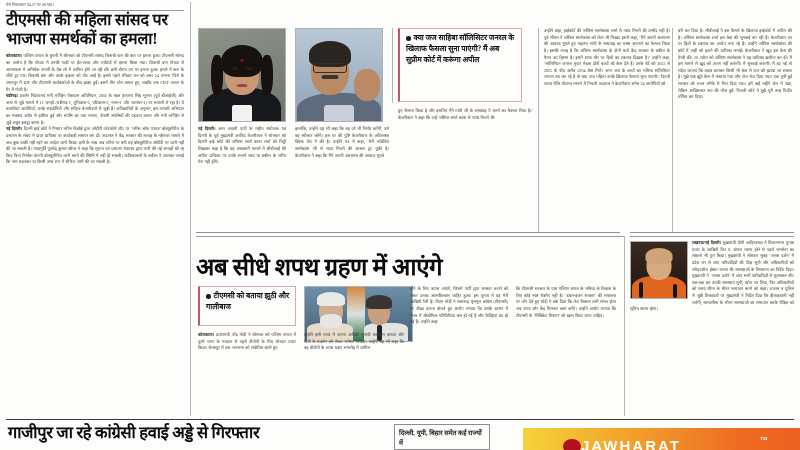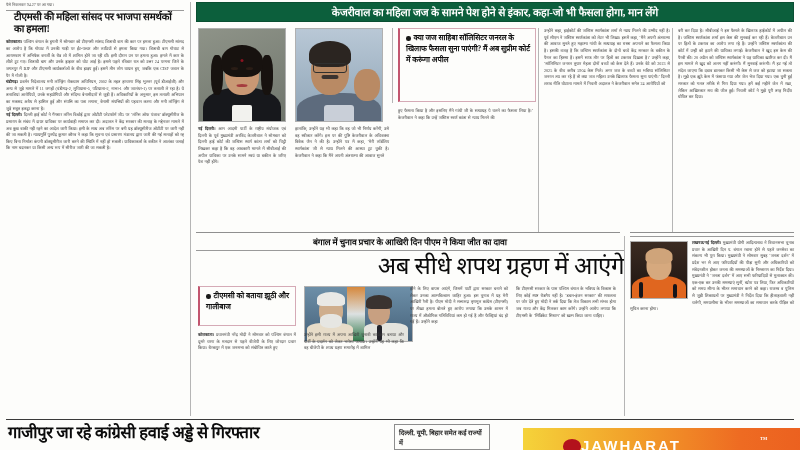--- a/index.html
+++ b/index.html
@@ -26,22 +26,22 @@
   .rule{background:#9a9a9a;height:1px;width:100%;}
 
   
   .left-col{
     position:absolute;left:6px;top:2px;width:178px;height:414px;
   }
   .tiny-top{
     font-size:4px;color:#4a4a4a;margin-bottom:3px;filter:blur(0.15px);
   }
   .hl-left{
-    font-size:10px;line-height:1.17;font-weight:bold;color:#111;
-    font-family:"Liberation Serif",serif;margin:0 0 5px 8px;
+    font-size:16px;line-height:1.17;font-weight:bold;color:#111;
+    font-family:"Liberation Serif",serif;margin:0 0 5px 0;
     letter-spacing:-0.2px;
   }
   .hl-left2{
     font-size:11px;line-height:1.2;font-weight:bold;color:#111;
     margin:7px 0 5px 0;letter-spacing:-0.2px;
   }
   .hl-left3{
     font-size:10.4px;line-height:1.2;font-weight:bold;color:#111;
     margin:7px 0 5px 0;letter-spacing:-0.2px;
   }
@@ -116,22 +116,22 @@
     background:#1a1a1a;margin-right:3px;vertical-align:middle;
   }
 
   
   .mid-left{position:absolute;left:196px;top:236px;width:428px;height:180px;}
   .kicker{
     font-size:8.6px;font-weight:bold;text-align:center;color:#111;
     letter-spacing:-0.1px;margin-bottom:2px;
   }
   .mega-head{
-    font-size:24px;font-weight:normal;text-align:right;color:#0b0b0b;
-    line-height:1.06;letter-spacing:-0.4px;margin:3px 0 5px 0;
+    font-size:24px;font-weight:bold;text-align:left;color:#0b0b0b;
+    line-height:1.06;letter-spacing:-0.4px;margin:18px 0 5px 0;
     font-family:"Liberation Serif",serif;
   }
   .pm-photo{width:107px;height:54px;}
   .pm-photo .bg{position:absolute;inset:0;background:linear-gradient(180deg,#6d8fa8 0%,#46627a 100%);}
   .pm-photo .flag{position:absolute;left:42px;top:0;width:18px;height:54px;
      background:linear-gradient(180deg,#e8872a 0%,#f3f3ef 50%,#2e7d43 100%);opacity:.85;}
   .pm-photo .m1face{position:absolute;left:14px;top:10px;width:24px;height:28px;background:#cfae8d;border-radius:45%;}
   .pm-photo .m1hair{position:absolute;left:12px;top:5px;width:28px;height:14px;background:#e9e9e6;border-radius:50% 50% 20% 20%;}
   .pm-photo .m1beard{position:absolute;left:15px;top:27px;width:22px;height:14px;background:#e6e6e2;border-radius:40%;}
   .pm-photo .m1body{position:absolute;left:2px;top:36px;width:46px;height:20px;background:#e7dcc8;border-radius:30% 30% 0 0;}
@@ -210,23 +210,20 @@
     </div>
 
     <div class="body-text">
       <span class="lead">नई दिल्ली।</span>
       <span>दिल्ली हाई कोर्ट ने गैंगस्टर लॉरेंस बिश्नोई द्वारा ओटीटी प्लेटफॉर्म जी5 पर ‘लॉरेंस ऑफ पंजाब’ डॉक्यूसीरीज के प्रसारण के संबंध में दायर याचिका पर कार्यवाही समाप्त कर दी। अदालत ने केंद्र सरकार की सलाह के मद्देनजर मामले में अब कुछ बाकी नहीं रहने का आदेश जारी किया। इसी के साथ अब लॉरेंस पर बनी यह डॉक्यूसीरीज ओटीटी पर जारी नहीं की जा सकती है। न्यायमूर्ति पुरुषेंद्र कुमार कौरव ने कहा कि सूचना एवं प्रसारण मंत्रालय द्वारा जारी की गई सलाहों को रद्द किए बिना निर्माता कंपनी डॉक्यूसीरीज जारी करने की स्थिति में नहीं हो सकती। याचिकाकर्ता के वकील ने आशंका जताई कि नाम बदलकर या किसी अन्य रूप में सीरीज जारी की जा सकती है।</span>
     </div>
   </div>
 
   <div class="vrule" style="left:190px;top:2px;height:414px;"></div>
 
-  <div class="green-banner">
-    <span>केजरीवाल का महिला जज के सामने पेश होने से इंकार, कहा-जो भी फैसला होगा, मान लेंगे</span>
-  </div>
 
   <div class="top-story">
 
     <div style="position:absolute;left:2px;top:2px;" class="photo judge-photo">
       <div class="bg"></div>
         <div class="robe"></div>
       <div class="hairL"></div>
         <div class="hairR"></div>
       <div class="face"></div>
         <div class="hair"></div>
@@ -241,21 +238,21 @@
       <div class="bg"></div>
         <div class="body"></div>
         <div class="shirt"></div>
       <div class="face"></div>
         <div class="hair"></div>
       <div class="glass"></div>
         <div class="mous"></div>
         <div class="hand"></div>
     </div>
 
-    <div class="bullet-box" style="position:absolute;left:202px;top:2px;width:138px;height:74px;">
+    <div class="bullet-box" style="position:absolute;left:202px;top:2px;width:124px;height:74px;">
       <div class="bullet-head">
         <span class="dot"></span><span>क्या जज साहिबा सॉलिसिटर जनरल के खिलाफ फैसला सुना पाएंगी? मैं अब सुप्रीम कोर्ट में करूंगा अपील</span>
       </div>
     </div>
 
     <div class="body-text" style="position:absolute;left:2px;top:100px;width:88px;">
       <span class="lead">नई दिल्ली।</span>
       <span>आम आदमी पार्टी के राष्ट्रीय संयोजक एवं दिल्ली के पूर्व मुख्यमंत्री अरविंद केजरीवाल ने सोमवार को दिल्ली हाई कोर्ट की जस्टिस स्वर्ण कांता शर्मा को चिट्ठी लिखकर कहा है कि वह आबकारी मामले में सीबीआई की अपील याचिका पर उनके सामने स्वयं या वकील के जरिए पेश नहीं होंगे।</span>
     </div>
 
@@ -277,21 +274,20 @@
 
     <div class="vrule" style="left:196px;top:2px;height:75px;"></div>
     <div class="vrule" style="left:342px;top:2px;height:205px;"></div>
     <div class="vrule" style="left:476px;top:2px;height:205px;"></div>
   </div>
 
   <div class="hrule-full" style="left:196px;top:232px;width:424px;"></div>
   <div class="hrule-full" style="left:630px;top:232px;width:164px;"></div>
 
   <div class="mid-left">
-    <div class="kicker">बंगाल में चुनाव प्रचार के आखिरी दिन पीएम ने किया जीत का दावा</div>
     <div class="rule"></div>
     <div class="mega-head">अब सीधे शपथ ग्रहण में आएंगे</div>
 
     <div class="bullet-box" style="position:absolute;left:2px;top:50px;width:98px;height:40px;">
       <div class="bullet-head">
         <span class="dot"></span><span>टीएमसी को बताया झूठी और गालीबाज</span>
       </div>
     </div>
 
     <div style="position:absolute;left:108px;top:50px;" class="photo pm-photo">

